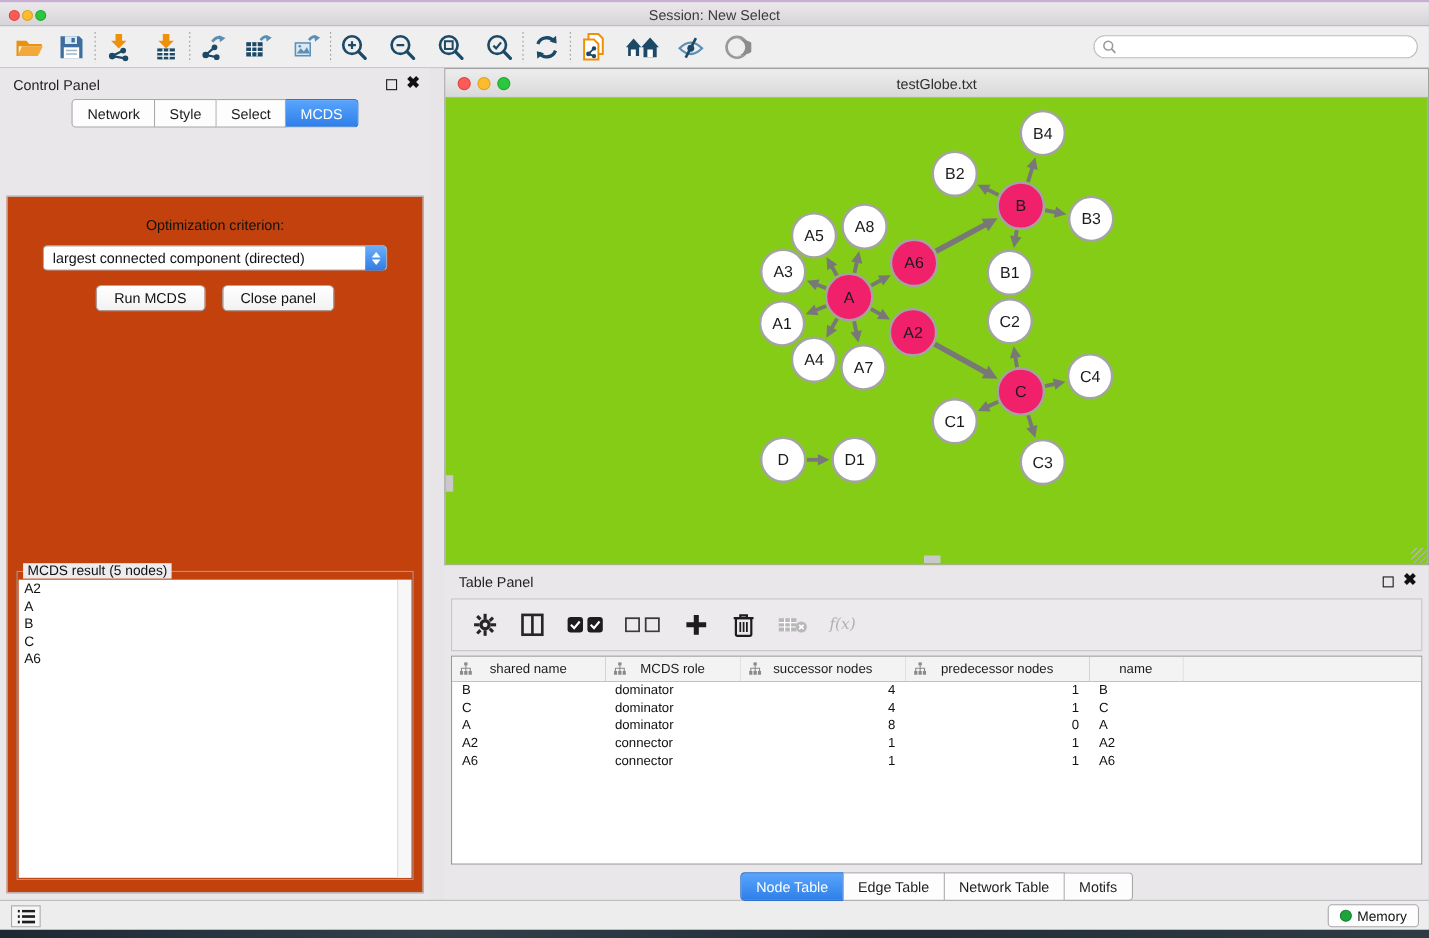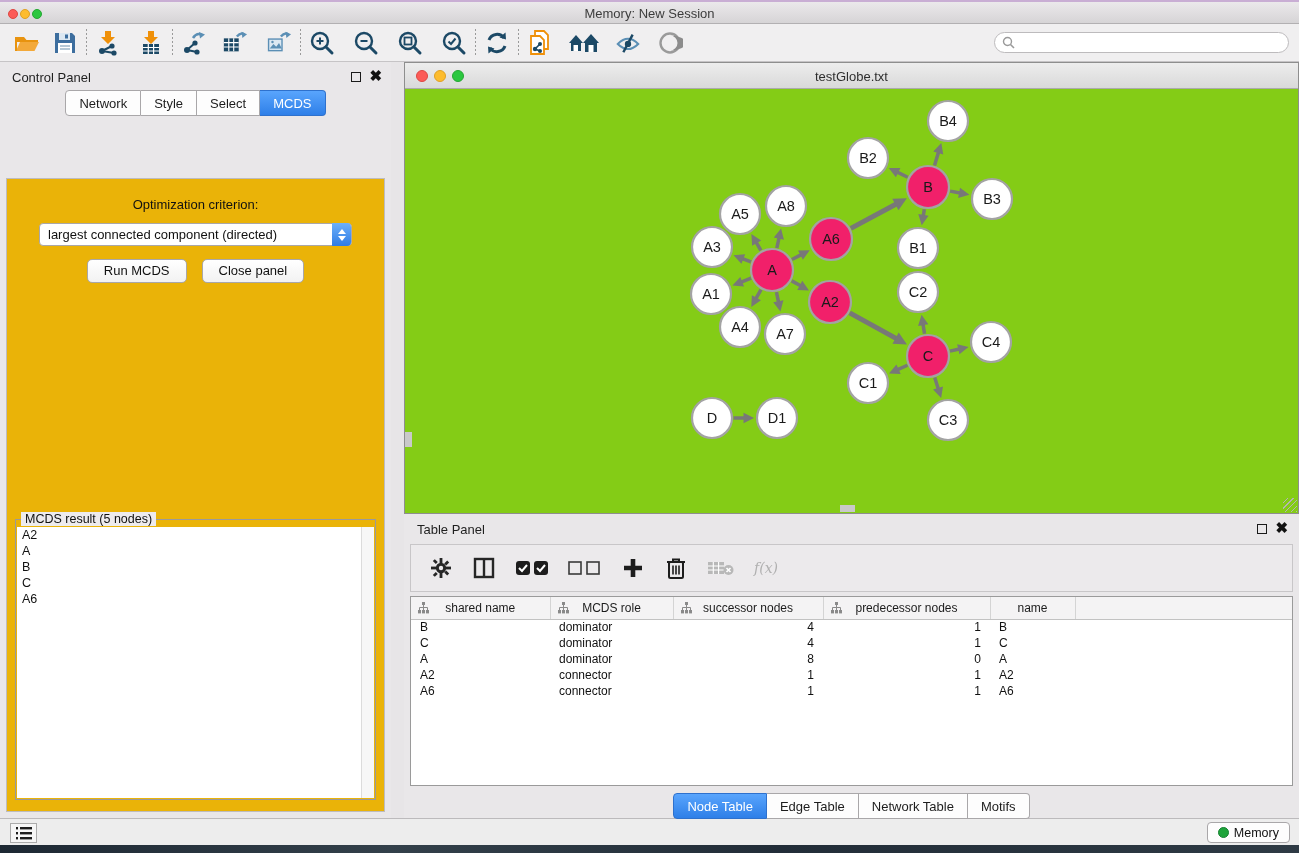--- a/index.html
+++ b/index.html
@@ -50,21 +50,21 @@
   .control-panel .close-btn { right:9px; }
 
   .segbar { display:flex; justify-content:center; position:relative; z-index:2; }
   .seg { border:1px solid #a9a7a9; border-left:none; background:#fdfdfd; color:#1d1d1d;
     font-size:13px; padding:5px 13px 4px; cursor:default; }
   .seg:first-child { border-left:1px solid #a9a7a9; border-radius:4px 0 0 4px; }
   .seg:last-child { border-radius:0 4px 4px 0; }
   .seg.active { background:linear-gradient(#59a5fd,#2e7fe8); color:#fff; border-color:#2e71cd; }
 
   .cp-content { position:absolute; left:6px; right:6px; top:116px; bottom:6px;
-    background:#eab308; border:1px solid #bebcbe; }
+    background:#c2410c; border:1px solid #bebcbe; }
   .opt-label { margin-top:18px; text-align:center; font-size:13px; color:#111; }
   .dropdown { margin:11px auto 0; width:313px; height:23px; background:#fff;
     border:1px solid #a9a7a9; border-radius:4px; position:relative;
     display:flex; align-items:center; }
   .dropdown .val { font-size:13px; color:#111; padding-left:8px; white-space:nowrap; overflow:hidden; }
   .dd-spin { position:absolute; right:0; top:-1px; width:19px; height:23px; border-radius:0 4px 4px 0;
     background:linear-gradient(#6db0fa,#2f7ce5); display:flex; flex-direction:column;
     align-items:center; justify-content:center; gap:2px; }
   .dd-spin .tri-up { width:0; height:0; border-left:4px solid transparent; border-right:4px solid transparent;
     border-bottom:5px solid #fff; }
@@ -144,21 +144,21 @@
 <div id="app">
   <div class="desktop"></div>
 
   <div class="window">
     <div class="lavender-edge"></div>
 
     <div class="titlebar">
       <span class="tl-dot tl-red"></span>
       <span class="tl-dot tl-yellow"></span>
       <span class="tl-dot tl-green"></span>
-      <div class="title">Memory: New Session</div>
+      <div class="title">Session: New Select</div>
     </div>
 
     <div class="toolbar">
       <div style="width:14px"></div>
       <div class="tbtn">
         <svg width="26" height="26" viewBox="0 0 26 26">
           <path d="M2 7 h8 l2.5 3 H24 v2 H2z" fill="#e8930f"></path>
           <path d="M2 21 L6 12 h19 l-4.5 9z" fill="#f3a93a"></path>
           <path d="M2 21 V7" stroke="#e8930f" stroke-width="2"></path>
         </svg>

